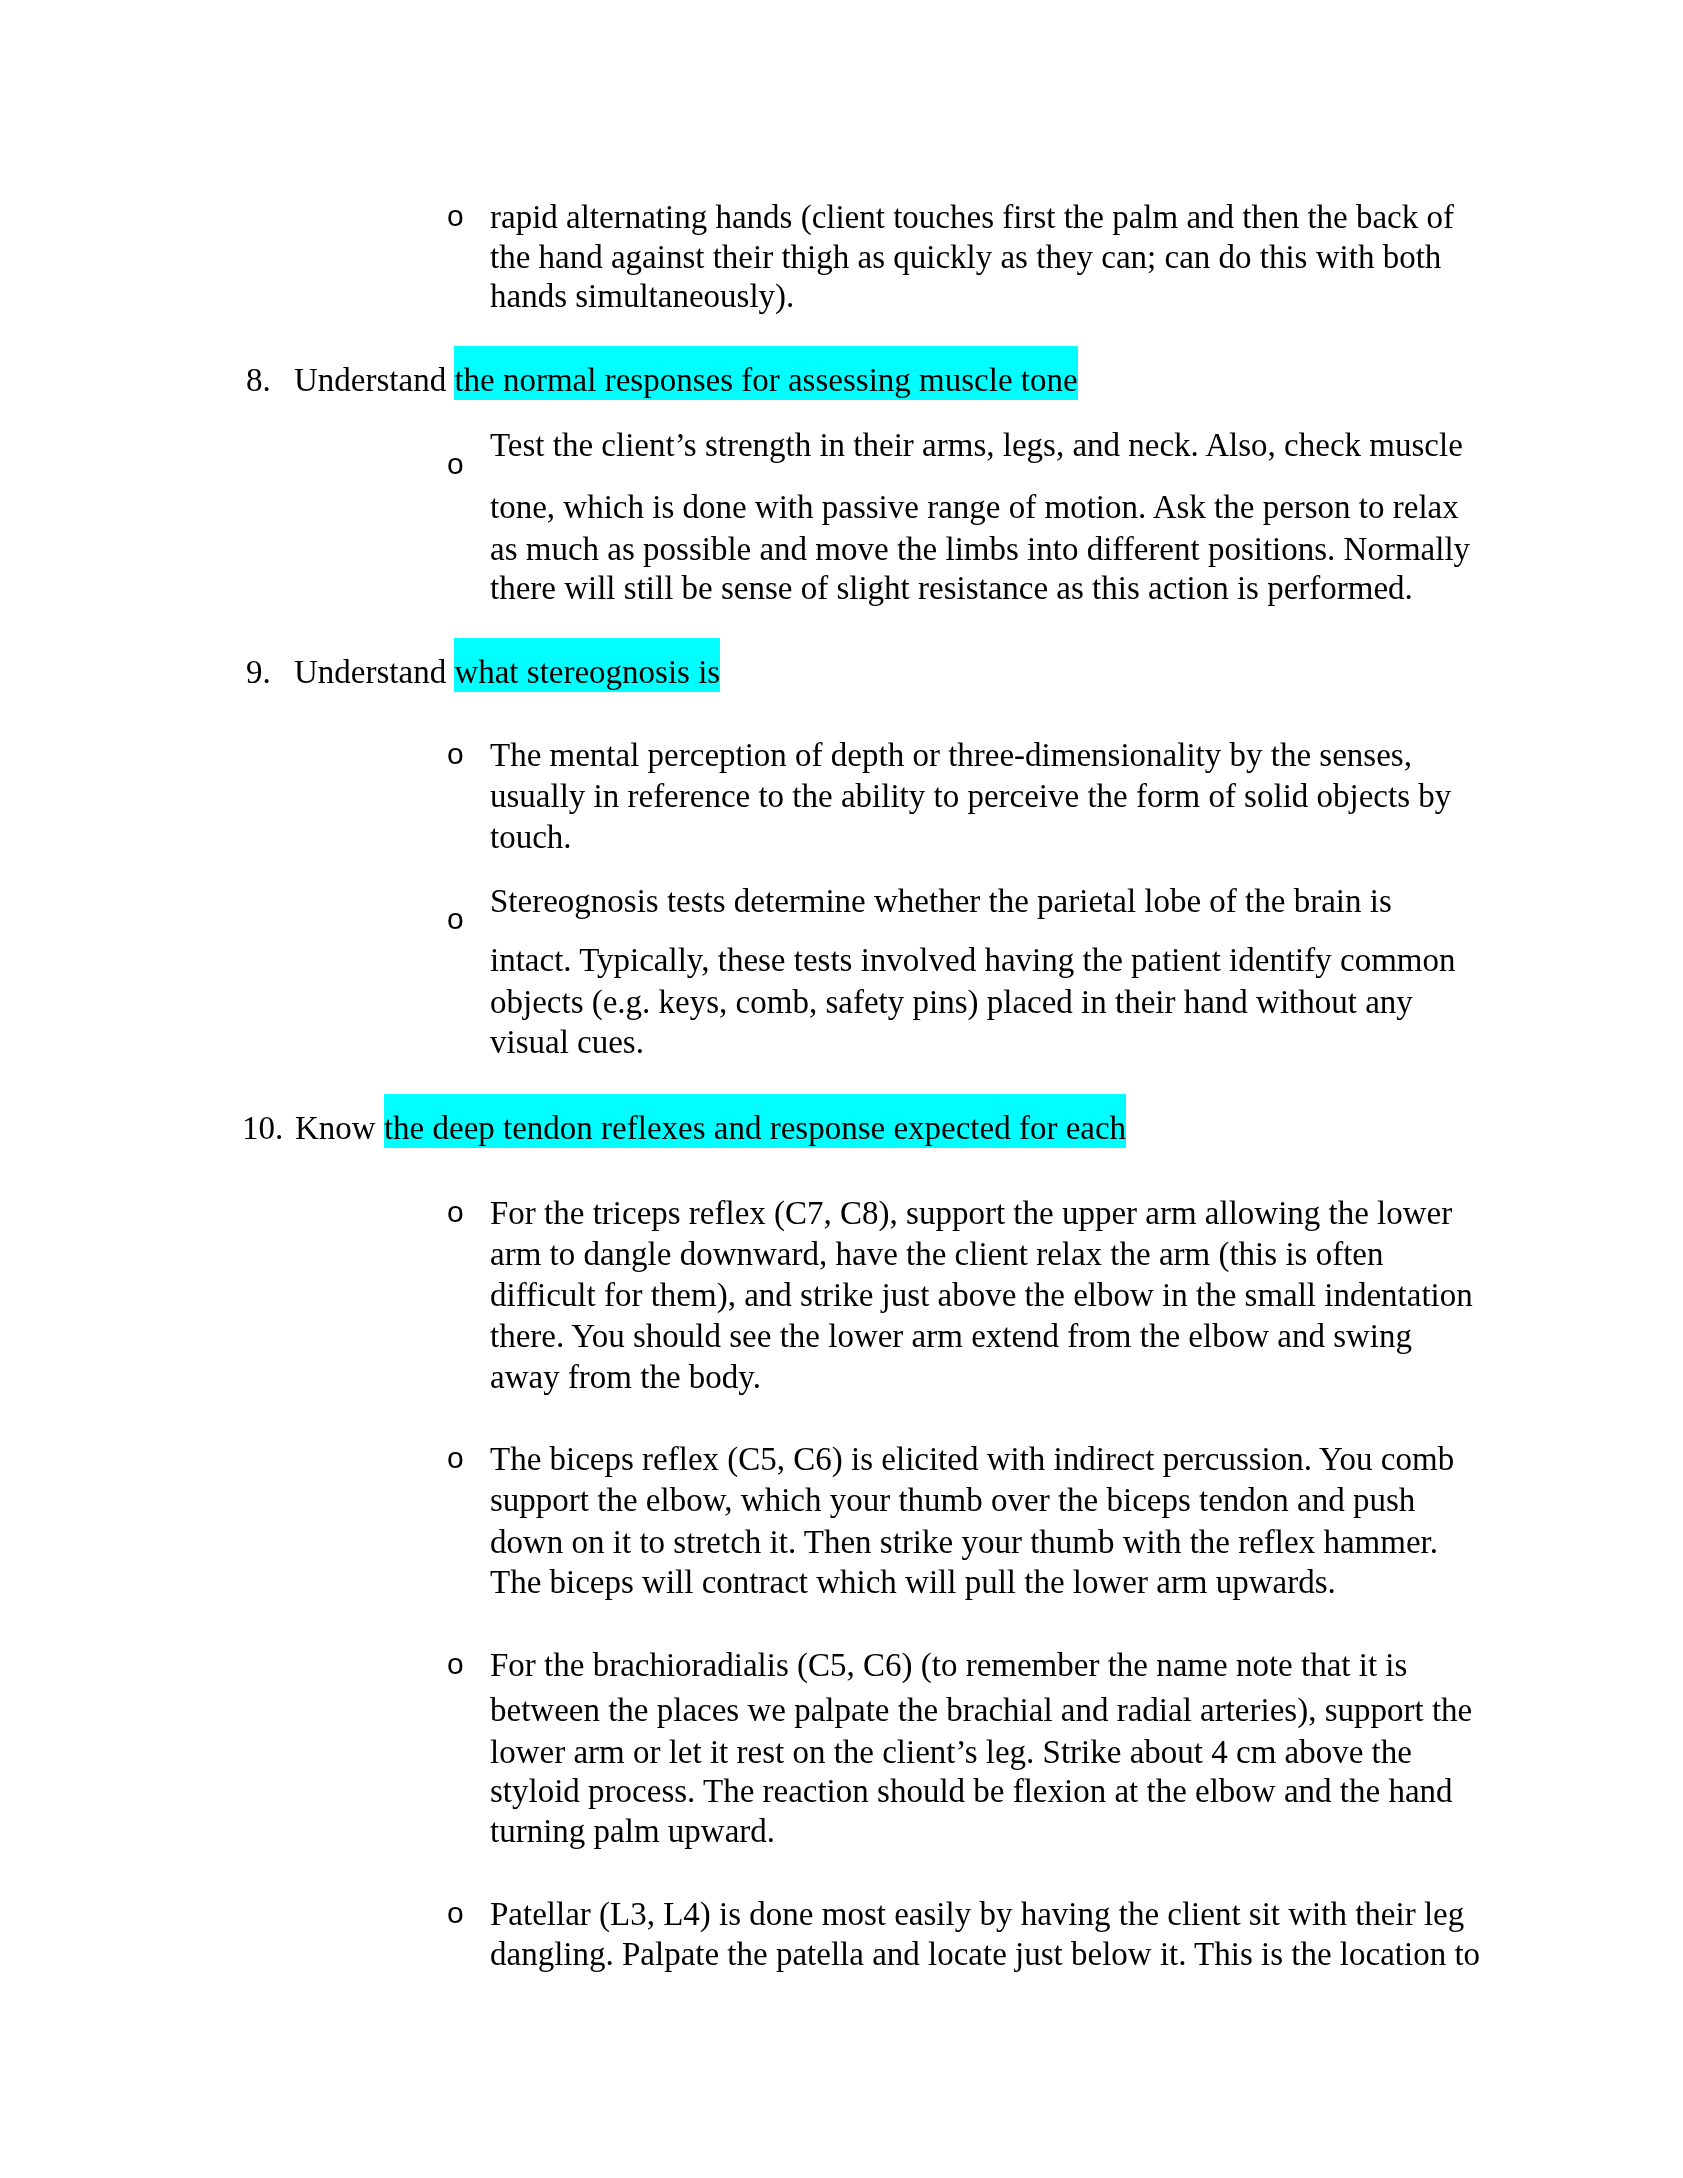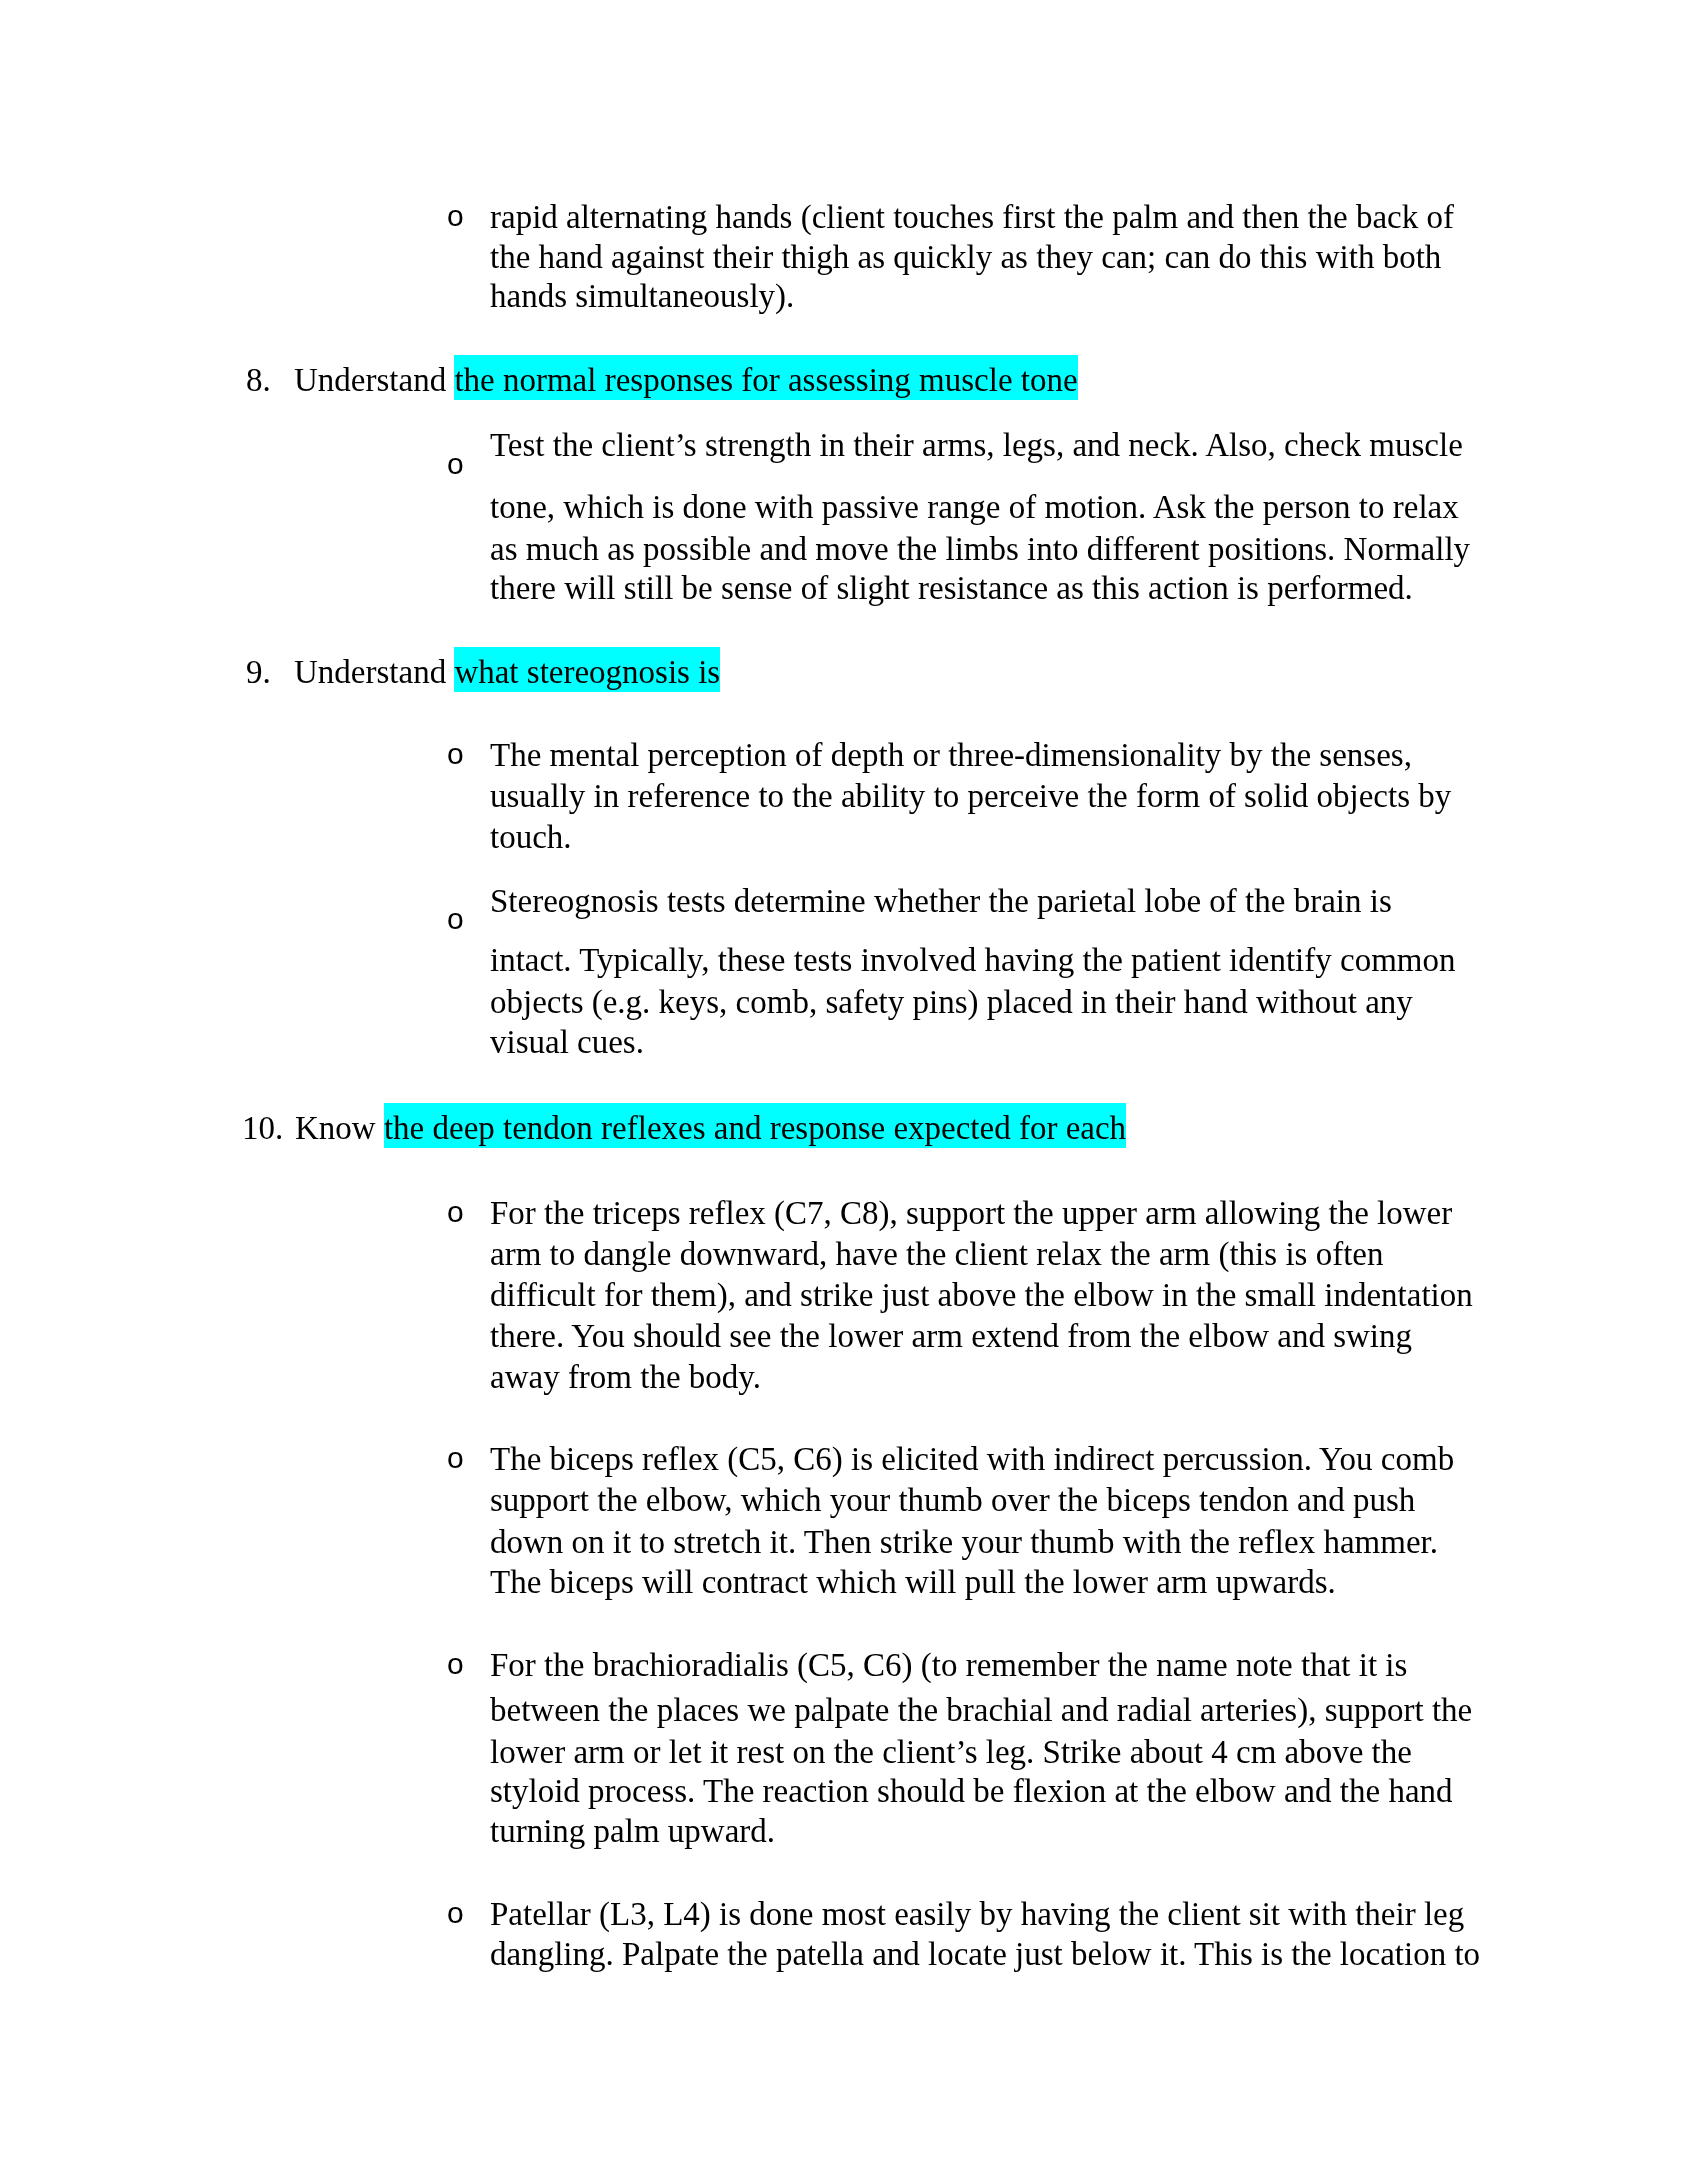--- a/index.html
+++ b/index.html
@@ -4,21 +4,21 @@
 <style>
   html, body { margin: 0; padding: 0; background: #ffffff; }
   body { width: 1683px; height: 2178px; position: relative; overflow: hidden;
          font-family: "Liberation Serif", "DejaVu Serif", serif; color: #000000; }
   .page { position: absolute; left: 0; top: 0; width: 1683px; height: 2178px; background: #ffffff; }
   .ln { position: absolute; font-size: 33px; line-height: 34px; white-space: pre; }
   .txt { left: 490px; }
   .bullet { left: 447px; font-family: "Liberation Sans", "DejaVu Sans", sans-serif; font-size: 30px; }
   .num { left: 246px; }
   .lead { left: 294px; }
-  .hl { background: #00ffff; padding: 7px 0 2px 0; }
+  .hl { background: #00ffff; padding: 16px 0 2px 0; }
 </style>
 </head>
 <body>
 
 <div class="page">
 
   <div>
     <span class="ln bullet" style="top:199px">o</span>
     <span class="ln txt" style="top:200px">rapid alternating hands (client touches first the palm and then the back of</span>
     <span class="ln txt" style="top:240px">the hand against their thigh as quickly as they can; can do this with both</span>

